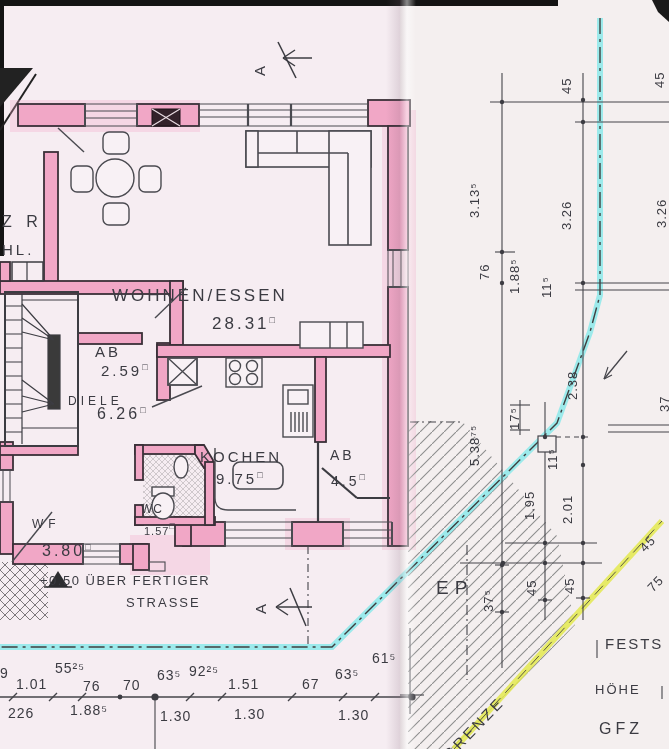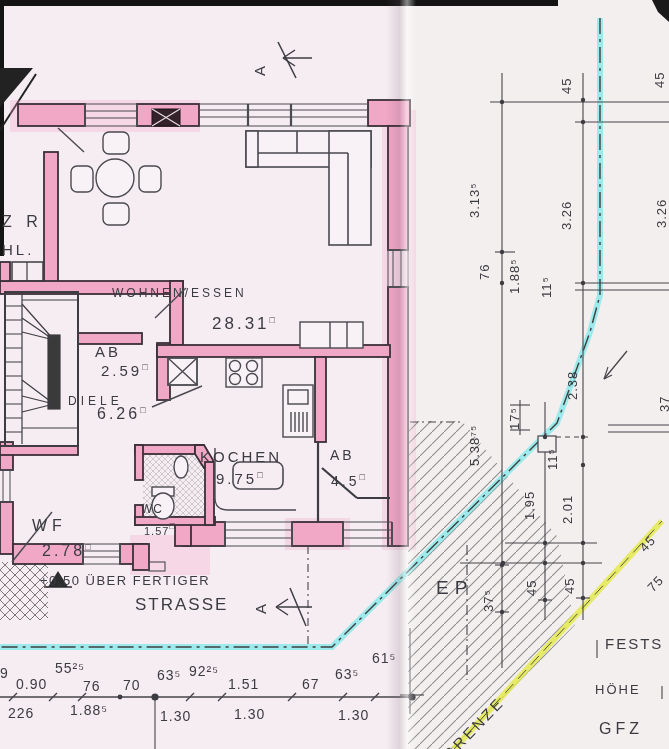--- a/index.html
+++ b/index.html
@@ -263,46 +263,46 @@
   </g>
 
   <g>
     <polygon points="48,587 68,587 58,571" fill="#2d2d30"></polygon>
     <line x1="44" y1="587" x2="72" y2="587" stroke="#2d2d30" stroke-width="1.5"></line>
   </g>
 </svg>
 
 <div id="fold"></div>
 
-<span class="t room" style="left:112px;top:243px;font-size:12px">WOHNEN/ESSEN</span>
+<span class="t room" style="left:112px;top:243px;font-size:17px">WOHNEN/ESSEN</span>
 <span class="t room" style="left:212px;top:271px;font-size:17px"><span>28.31</span><span class="u">□</span></span>
 
 <span class="t room" style="left:95px;top:300px;font-size:15px">AB</span>
 <span class="t room" style="left:101px;top:319px;font-size:15px"><span>2.59</span><span class="u">□</span></span>
 
 <span class="t room" style="left:68px;top:351px;font-size:12px;letter-spacing:4px">DIELE</span>
 <span class="t room" style="left:97px;top:362px;font-size:16px"><span>6.26</span><span class="u">□</span></span>
 
 <span class="t room" style="left:200px;top:405px;font-size:15px">KOCHEN</span>
 <span class="t room" style="left:216px;top:427px;font-size:15px"><span>9.75</span><span class="u">□</span></span>
 
 <span class="t room" style="left:330px;top:404px;font-size:14px">AB</span>
 <span class="t room" style="left:331px;top:429px;font-size:14px"><span>4.5</span><span class="u">□</span></span>
 
 <span class="t room" style="left:141px;top:459px;font-size:12px;letter-spacing:1px">WC</span>
 <span class="t room" style="left:144px;top:478px;font-size:11px;letter-spacing:1px"><span>1.57</span><span class="u">□</span></span>
 
-<span class="t room" style="left:32px;top:474px;font-size:16px;letter-spacing:5px">WF</span>
-<span class="t room" style="left:42px;top:499px;font-size:16px"><span>2.78</span><span class="u">□</span></span>
+<span class="t room" style="left:32px;top:474px;font-size:12px;letter-spacing:5px">WF</span>
+<span class="t room" style="left:42px;top:499px;font-size:16px"><span>3.80</span><span class="u">□</span></span>
 
 <span class="t room" style="left:2px;top:170px;font-size:16px;letter-spacing:5px">Z R</span>
 <span class="t room" style="left:2px;top:198px;font-size:15px">HL.</span>
 
 <span class="t" style="left:40px;top:574px;font-size:13px;letter-spacing:1.5px">+0.50 ÜBER FERTIGER</span>
-<span class="t" style="left:135px;top:596px;font-size:17px">STRASSE</span>
+<span class="t" style="left:126px;top:596px;font-size:13px">STRASSE</span>
 
 <span class="t r" style="left:252px;top:76px;font-size:15px">A</span>
 <span class="t r" style="left:253px;top:614px;font-size:15px">A</span>
 
 <span class="t" style="left:436px;top:578px;font-size:19px;letter-spacing:6px">EP</span>
 <span class="t r45" style="left:440px;top:752px;font-size:15px;letter-spacing:3px">GRENZE</span>
 
 <span class="t" style="left:605px;top:636px;font-size:15px">FESTS</span>
 <span class="t" style="left:595px;top:683px;font-size:13px">HÖHE</span>
 <span class="t" style="left:599px;top:721px;font-size:16px;letter-spacing:4px">GFZ</span>
@@ -320,21 +320,21 @@
 <span class="t dim r" style="left:546px;top:470px">11⁵</span>
 <span class="t dim r" style="left:561px;top:524px">2.01</span>
 <span class="t dim r" style="left:482px;top:612px">37⁵</span>
 <span class="t dim r" style="left:525px;top:596px">45</span>
 <span class="t dim r" style="left:563px;top:594px">45</span>
 <span class="t dim r" style="left:653px;top:88px">45</span>
 <span class="t dim r" style="left:655px;top:228px">3.26</span>
 <span class="t dim r" style="left:658px;top:412px">37</span>
 
 <span class="t dim big" style="left:0px;top:666px">9</span>
-<span class="t dim big" style="left:16px;top:677px">0.90</span>
+<span class="t dim big" style="left:16px;top:677px">1.01</span>
 <span class="t dim big" style="left:55px;top:661px">55²⁵</span>
 <span class="t dim big" style="left:83px;top:679px">76</span>
 <span class="t dim big" style="left:123px;top:678px">70</span>
 <span class="t dim big" style="left:157px;top:668px">63⁵</span>
 <span class="t dim big" style="left:189px;top:664px">92²⁵</span>
 <span class="t dim big" style="left:228px;top:677px">1.51</span>
 <span class="t dim big" style="left:302px;top:677px">67</span>
 <span class="t dim big" style="left:335px;top:667px">63⁵</span>
 <span class="t dim big" style="left:372px;top:651px">61⁵</span>
 

